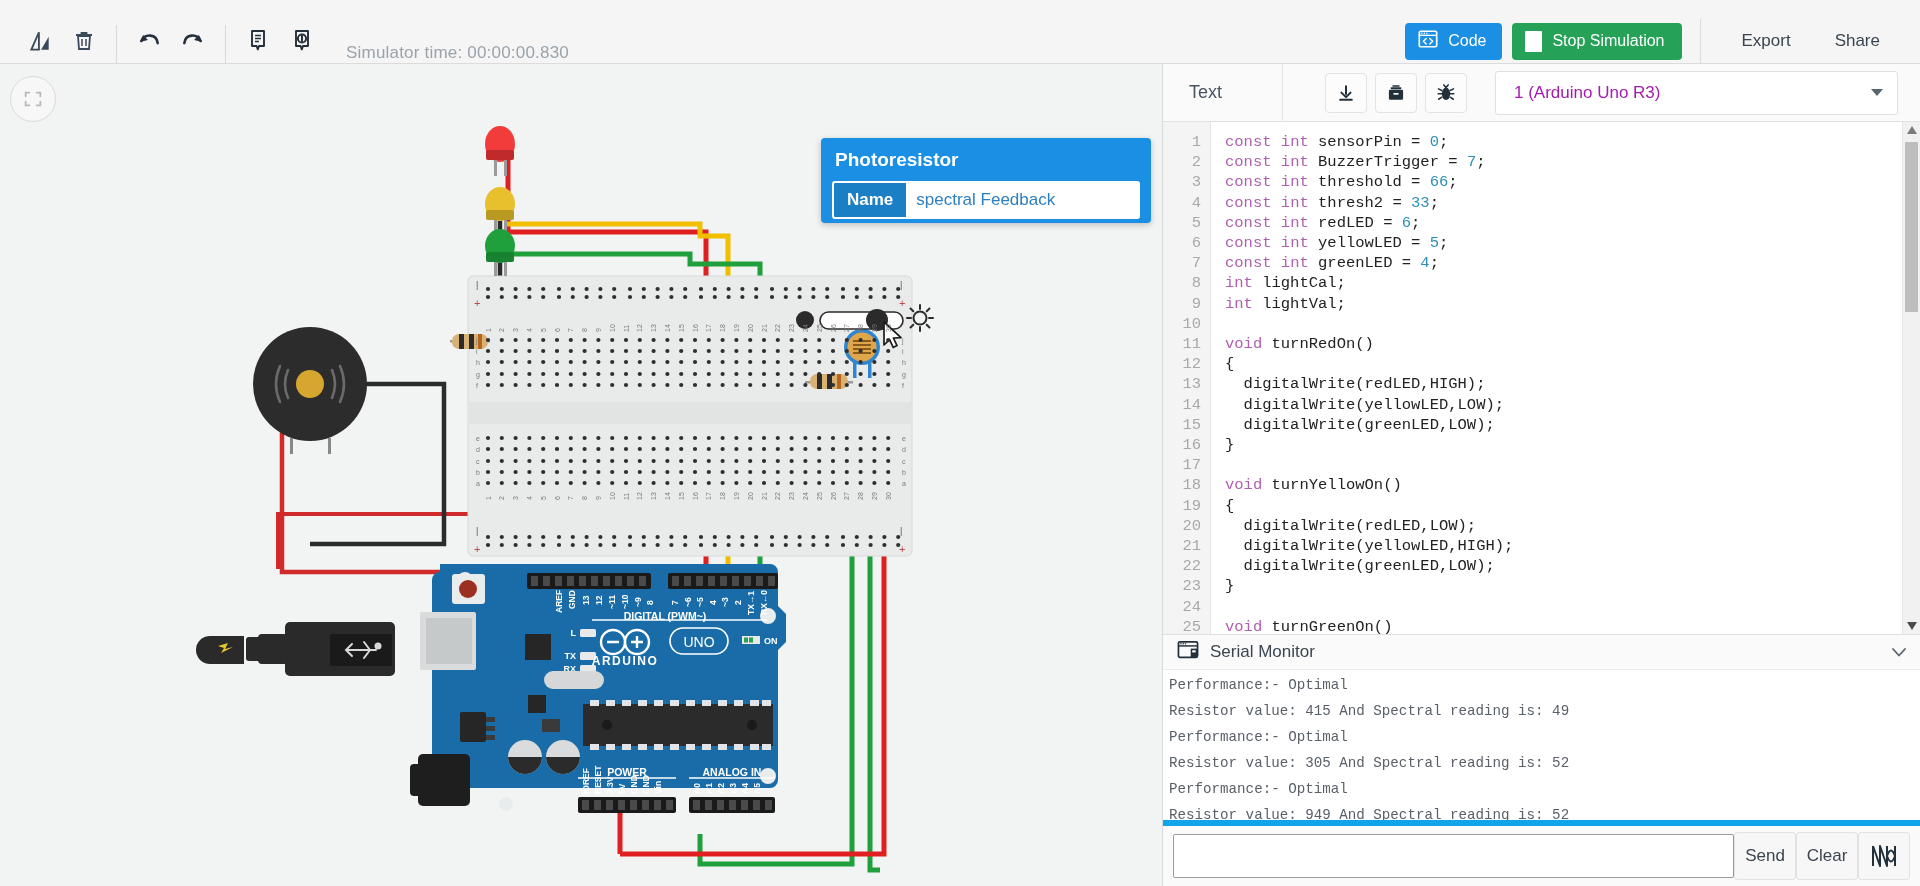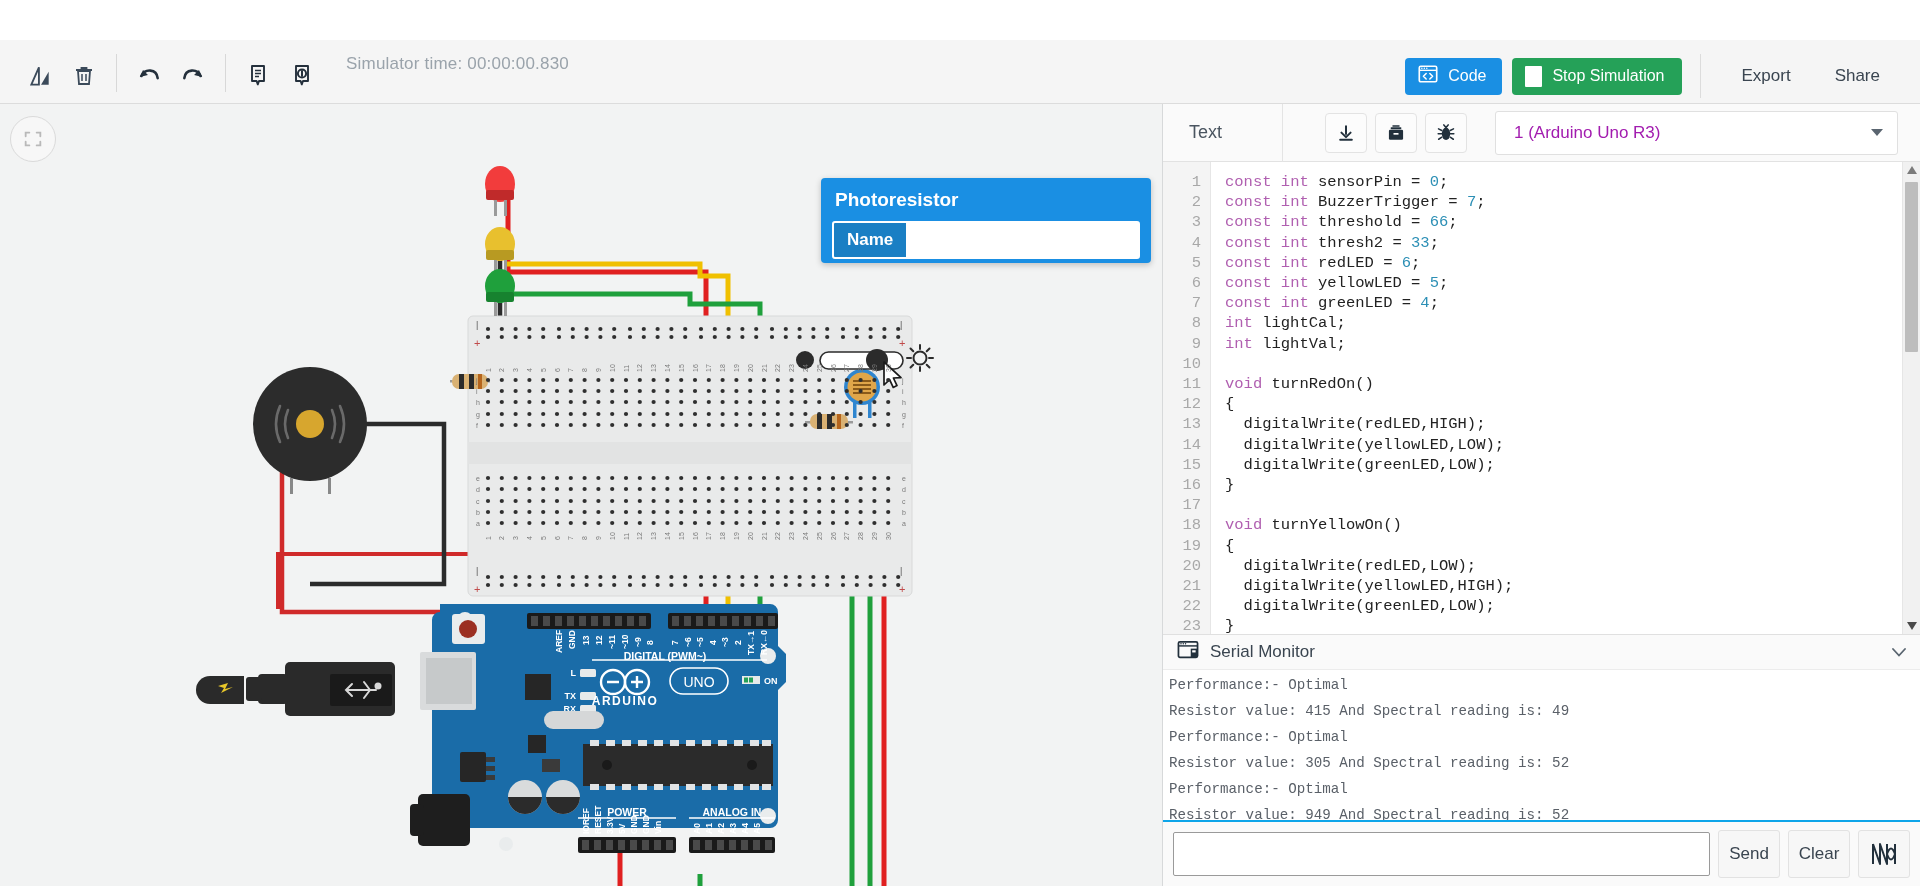--- a/index.html
+++ b/index.html
@@ -10,25 +10,24 @@
     font-family: "Liberation Sans", sans-serif;
     background: #ffffff;
   }
   .app { position: relative; width: 1920px; height: 886px; display: flex; flex-direction: column; }
 
   
   .toolbar {
     height: 64px; min-height: 64px;
     background: #f5f5f5;
     border-bottom: 1px solid #dcdcdc;
-    display: flex; align-items: flex-start;
-    padding: 14px 18px;
+    display: flex; align-items: flex-end;
+    padding: 0 18px;
     position: relative;
     z-index: 40;
-    margin-top: 40px;
   }
   .tb-icon {
     width: 44px; height: 44px;
     display: flex; align-items: center; justify-content: center;
     cursor: pointer; color: #3b4a5a;
   }
   .tb-sep { width: 1px; height: 38px; background: #d8d8d8; margin: 0 10px; }
   .sim-time {
     margin-left: 22px;
     color: #9aa3ab; font-size: 17px; letter-spacing: .2px;
@@ -149,21 +148,21 @@
   }
   .sm-title { font-size: 17px; color: #3a4550; margin-left: 11px; }
   .sm-caret { margin-left: auto; }
   .sm-out {
     height: 150px; min-height: 150px; overflow: hidden;
     font-family: "Liberation Mono", monospace; font-size: 14.2px; line-height: 26px;
     color: #5a6068; padding: 2px 0 0 6px; background: #fff; white-space: pre;
   }
   .sm-bar {
     height: 66px; min-height: 66px; display: flex; align-items: center;
-    border-top: 2px solid #0ea5e9; background: #fafafa; padding: 0 10px; gap: 8px;
+    border-top: 6px solid #0ea5e9; background: #fafafa; padding: 0 10px; gap: 0;
   }
   .sm-input {
     flex: 1; height: 44px; border: 1px solid #9a9a9a; border-radius: 2px;
     background: #fff; outline: none; font-size: 16px; padding: 0 10px;
     font-family: "Liberation Sans", sans-serif;
   }
   .sm-btn {
     height: 48px; min-width: 62px; border: 1px solid #e2e2e2; border-radius: 3px;
     background: #f7f7f7; color: #3a4550; font-size: 17px; cursor: pointer;
   }
@@ -1069,20 +1068,21 @@
             <text x="476" y="421.5" font-family="Liberation Sans, sans-serif" font-size="7" fill="#7a7a7a">a</text>
             <text x="902" y="421.5" font-family="Liberation Sans, sans-serif" font-size="7" fill="#7a7a7a">a</text>
           </g>
 
       </svg>
 
       <div class="pr-popup">
         <div class="pr-title">Photoresistor</div>
         <div class="pr-field">
           <div class="pr-lbl">Name</div>
+          <input class="pr-val" value="spectral Feedback" style="">
         </div>
       </div>
     </div>
 
     <div class="right">
 
       <div class="code-head">
         <div class="code-head-text">Text</div>
         <div class="ch-sep"></div>
         <div class="ch-icons">

